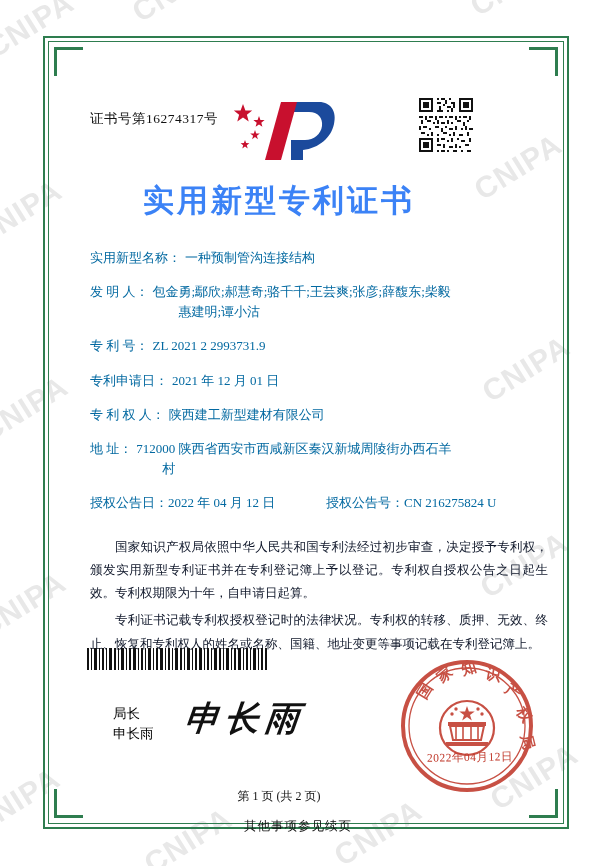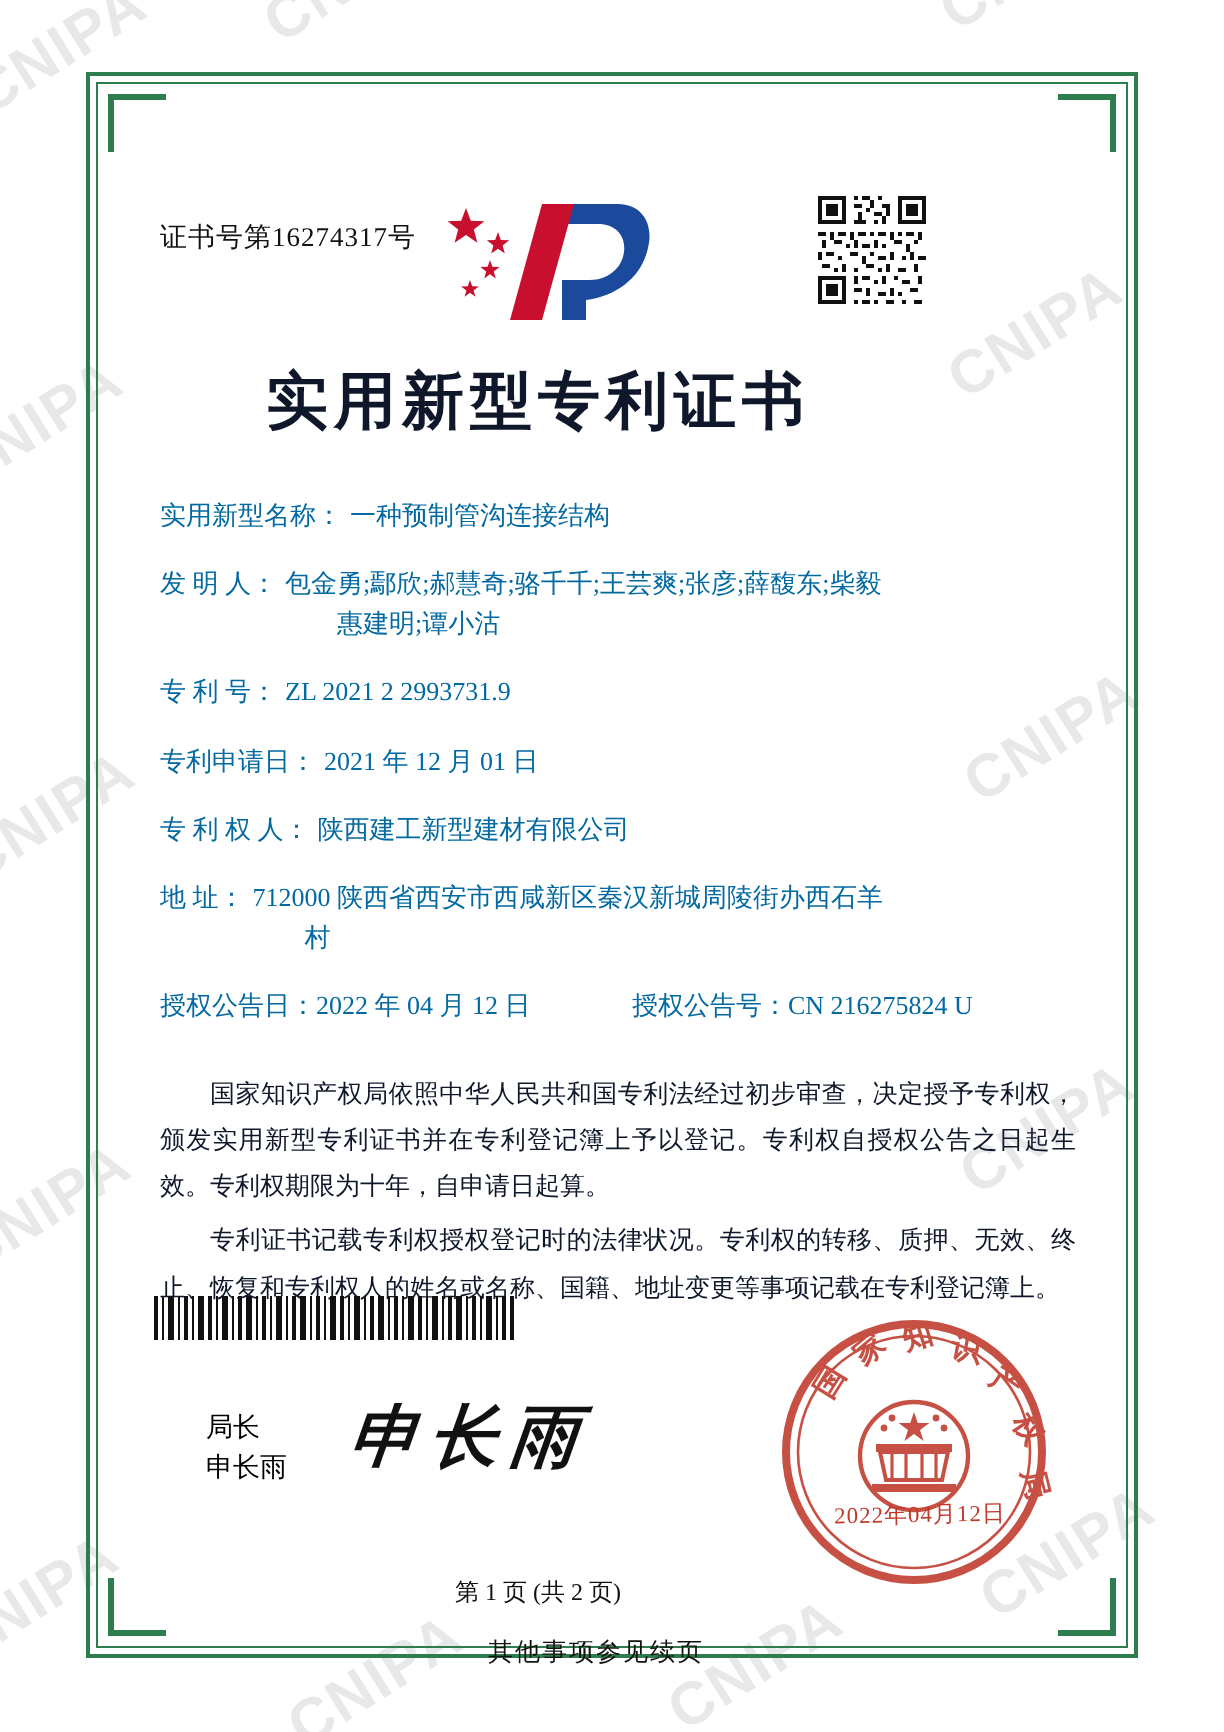--- a/index.html
+++ b/index.html
@@ -59,21 +59,21 @@
     height: 26px;
     border: 0 solid #2e7d4f;
   }
   .corner.tl { left: 11px; top: 11px; border-left-width: 3px; border-top-width: 3px; }
   .corner.tr { right: 11px; top: 11px; border-right-width: 3px; border-top-width: 3px; }
   .corner.bl { left: 11px; bottom: 11px; border-left-width: 3px; border-bottom-width: 3px; }
   .corner.br { right: 11px; bottom: 11px; border-right-width: 3px; border-bottom-width: 3px; }
 
   .content {
     position: absolute;
-    left: 4px; top: 0;
+    left: 14px; top: 0;
     width: 444px;
     height: 793px;
     border-radius: 17px;
   }
 
   
   .cert-no {
     position: absolute;
     left: 33px;
     top: 74px;
@@ -104,21 +104,21 @@
   
   .title {
     position: absolute;
     left: 0;
     right: 0;
     top: 144px;
     text-align: center;
     font-size: 31px;
     font-weight: bold;
     letter-spacing: 3px;
-    color: #0f172a;
+    color: #3b82f6;
     font-family: "Liberation Serif", serif;
   }
 
   
   .fields {
     position: absolute;
     left: 33px;
     top: 212px;
     width: 460px;
     font-size: 13px;

